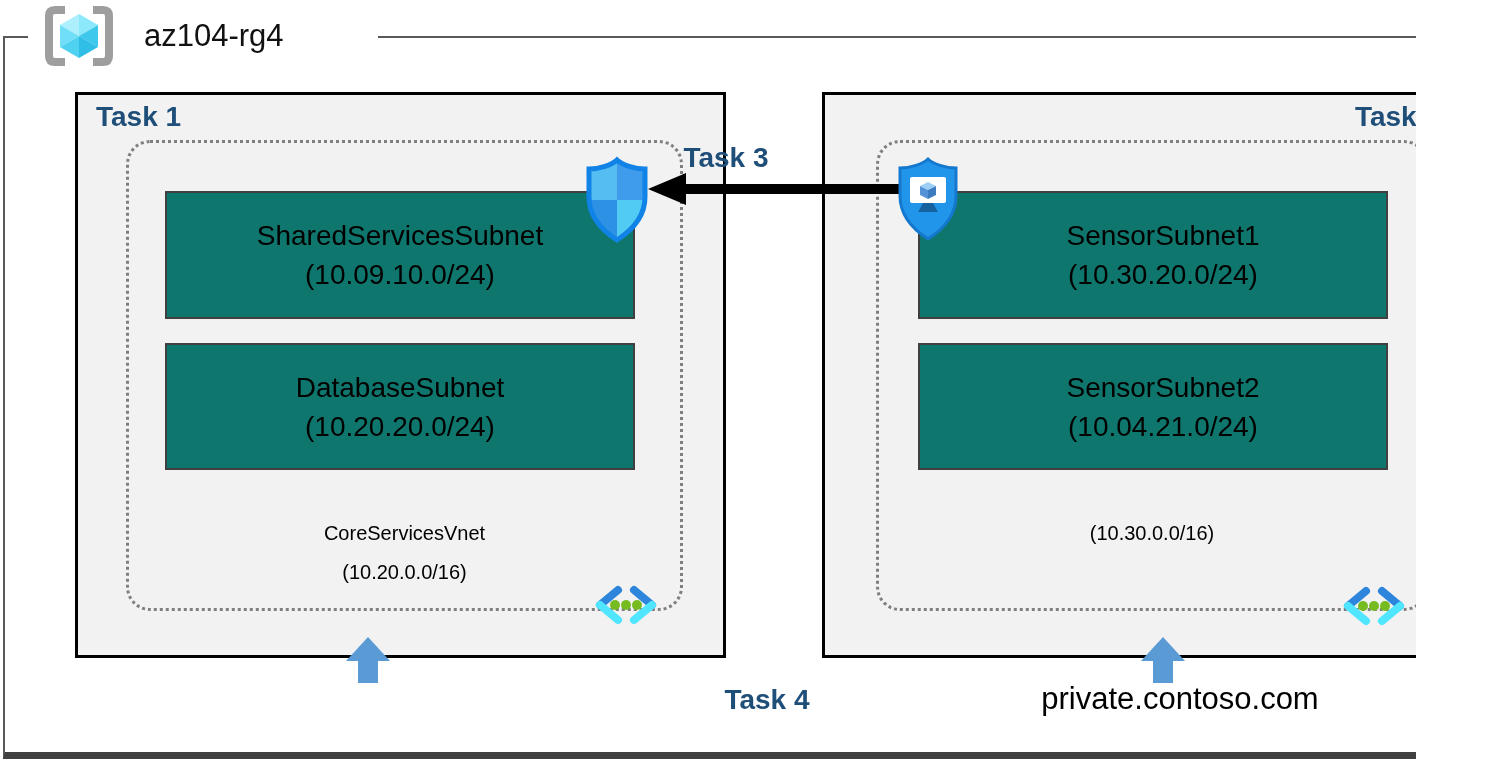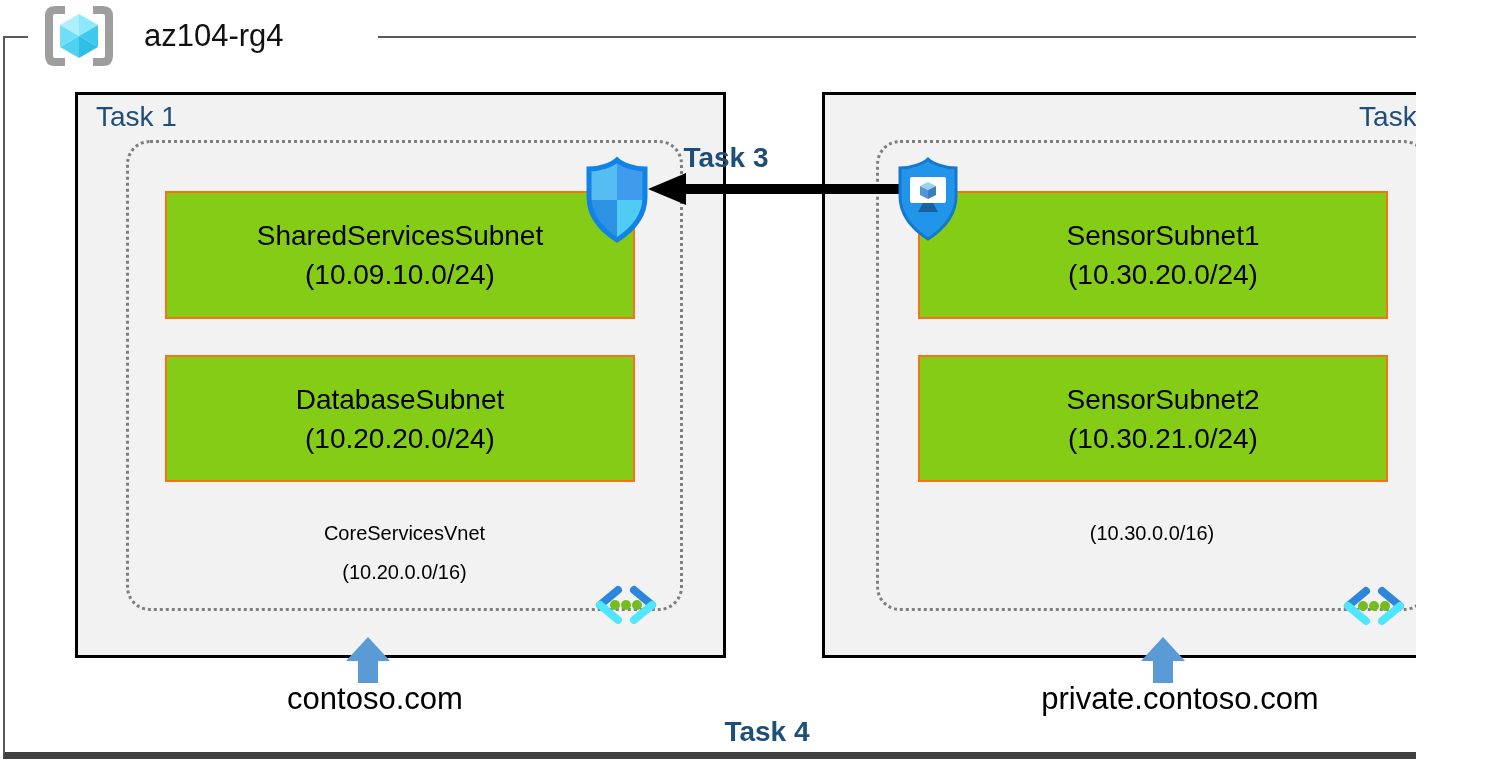--- a/index.html
+++ b/index.html
@@ -11,48 +11,48 @@
   .frame { position:absolute; left:3px; top:36px; width:1485px; height:723px;
            border:2px solid #595959; border-bottom:7px solid #404040; }
   .rg-header { position:absolute; left:28px; top:4px; width:350px; height:64px;
                background:#fff; z-index:2; display:flex; align-items:center; gap:26px; padding-left:12px; }
   .rg-label { font-size:31px; color:#111; white-space:nowrap; }
 
   
   .task-box { position:absolute; top:92px; height:566px; background:#F2F2F2; border:3px solid #000; }
   .task-box.left  { left:75px;  width:651px; }
   .task-box.right { left:822px; width:643px; }
-  .task-label { position:absolute; top:6px; font-size:28px; font-weight:normal; color:#1F4E79; }
+  .task-label { position:absolute; top:6px; font-size:28px; font-weight:bold; color:#1F4E79; }
   .task-label.at-left  { left:18px; }
   .task-label.at-right { right:22px; }
 
   .dotted { position:absolute; top:45px; height:471px; border:3px dotted #7F7F7F; border-radius:24px; }
   .task-box.left  .dotted { left:48px; width:557px; }
   .task-box.right .dotted { left:51px; width:552px; }
 
-  .subnet-box { position:absolute; width:470px; background:#84cc16; border:2px solid #f97316;
+  .subnet-box { position:absolute; width:470px; background:#0f766e; border:2px solid #404040;
                 display:flex; flex-direction:column; align-items:center; justify-content:center;
                 font-size:28px; color:#000; line-height:39px; text-align:center; z-index:1; }
   .task-box.left  .subnet-box { left:87px; }
   .task-box.right .subnet-box { left:93px;padding-left:20px; }
   .subnet-box.sb1 { top:96px;  height:128px; }
-  .subnet-box.sb2 { top:260px; height:127px;text-align:right; }
+  .subnet-box.sb2 { top:248px; height:127px;text-align:right; }
 
   .vnet-label { position:absolute; top:419px; text-align:center; font-size:20px; color:#000; line-height:39px; }
   .task-box.left  .vnet-label { left:48px; width:557px; }
   .task-box.right .vnet-label { left:51px; width:552px; }
 
   .vnet-icon { position:absolute; z-index:5; }
   .task-box.left  .vnet-icon { left:514px; top:489px; }
   .task-box.right .vnet-icon { left:515px; top:490px; }
 
   
   .mid-label { position:absolute; width:150px; text-align:center; font-size:28px; font-weight:bold; color:#1F4E79; z-index:6; }
   #task3-label { left:651px; top:142px; }
-  #task4-label { left:692px; top:716px;text-align:center; }
+  #task4-label { left:692px; top:684px;text-align:center; }
 
   .icon-abs { position:absolute; z-index:7; }
   #nsg-icon     { left:585px; top:156px; }
   #bastion-icon { left:896px; top:156px; }
   #peering-arrow { left:642px; top:168px; z-index:6; position:absolute; }
 
   .up-arrow { position:absolute; z-index:6; }
   #up-arrow-left  { left:346px;  top:637px; }
   #up-arrow-right { left:1141px; top:637px; }
 
@@ -109,21 +109,21 @@
 
   <div class="task-box right">
     <div class="task-label at-right">Task 2</div>
     <div class="dotted"></div>
     <div class="subnet-box sb1">
       <div>SensorSubnet1</div>
       <div>(10.30.20.0/24)</div>
     </div>
     <div class="subnet-box sb2">
       <div>SensorSubnet2</div>
-      <div>(10.30.21.0/24)</div>
+      <div>(10.04.21.0/24)</div>
     </div>
     <div class="vnet-label">
       <div>(10.30.0.0/16)</div>
     </div>
     <svg class="vnet-icon" width="68" height="42" viewBox="0 0 68 42">
       <line x1="26" y1="6" x2="8" y2="21" stroke="#2E86DC" stroke-width="8" stroke-linecap="round"></line>
       <line x1="8" y1="21" x2="26" y2="36" stroke="#50E6FF" stroke-width="8" stroke-linecap="round"></line>
       <line x1="42" y1="6" x2="60" y2="21" stroke="#2E86DC" stroke-width="8" stroke-linecap="round"></line>
       <line x1="60" y1="21" x2="42" y2="36" stroke="#50E6FF" stroke-width="8" stroke-linecap="round"></line>
       <circle cx="23" cy="21" r="5" fill="#76BC21"></circle>
@@ -165,16 +165,15 @@
   <div id="task4-label" class="mid-label">Task 4</div>
 
   <svg id="up-arrow-left" class="up-arrow" width="44" height="46" viewBox="0 0 44 46">
     <polygon points="22,0 44,24 0,24" fill="#5B9BD5"></polygon>
     <rect x="12" y="24" width="20" height="22" fill="#5B9BD5"></rect>
   </svg>
   <svg id="up-arrow-right" class="up-arrow" width="44" height="46" viewBox="0 0 44 46">
     <polygon points="22,0 44,24 0,24" fill="#5B9BD5"></polygon>
     <rect x="12" y="24" width="20" height="22" fill="#5B9BD5"></rect>
   </svg>
-  <div id="domain-left" class="domain-label">contoso.com</div>
   <div id="domain-right" class="domain-label">private.contoso.com</div>
 
 </div>
 
 </body></html>

